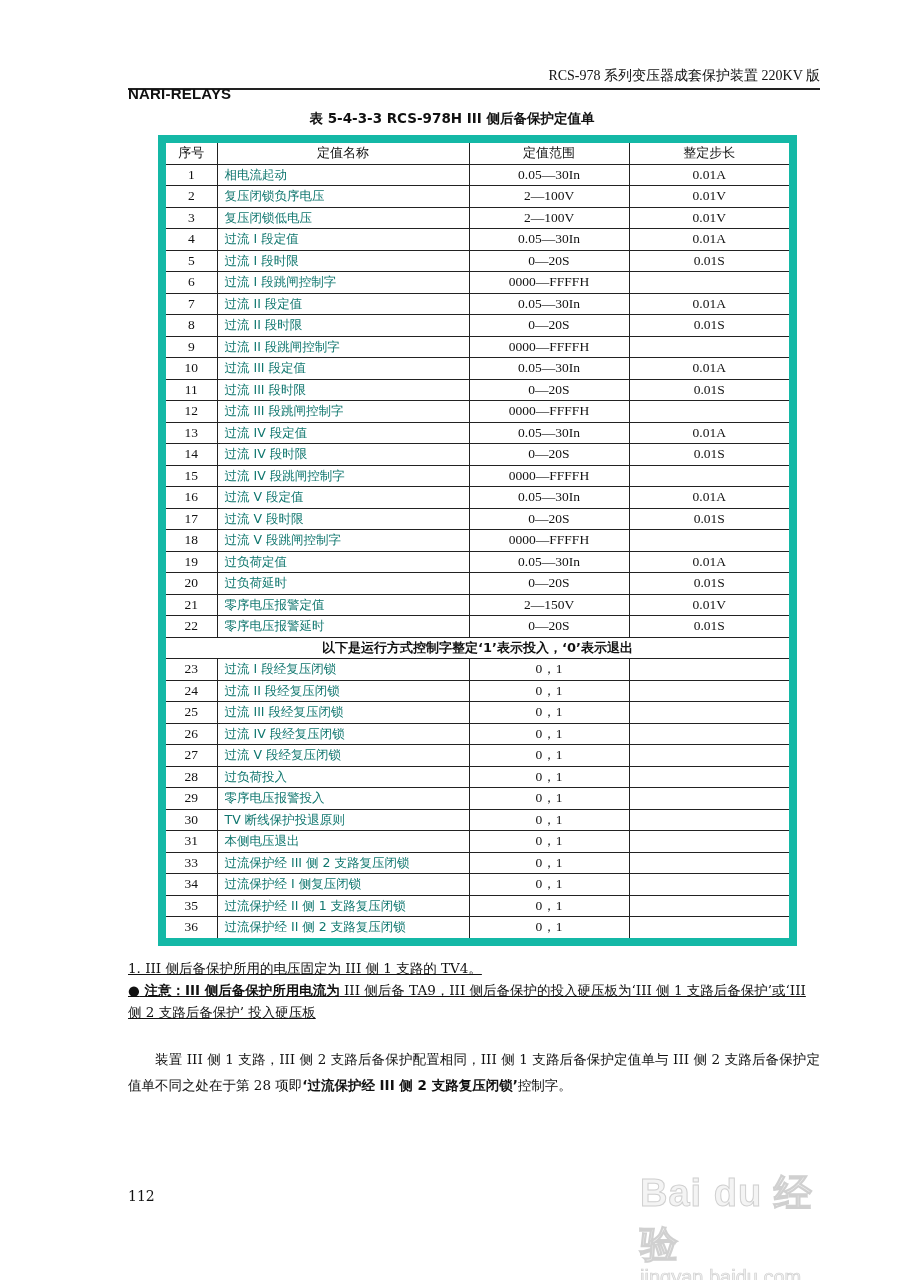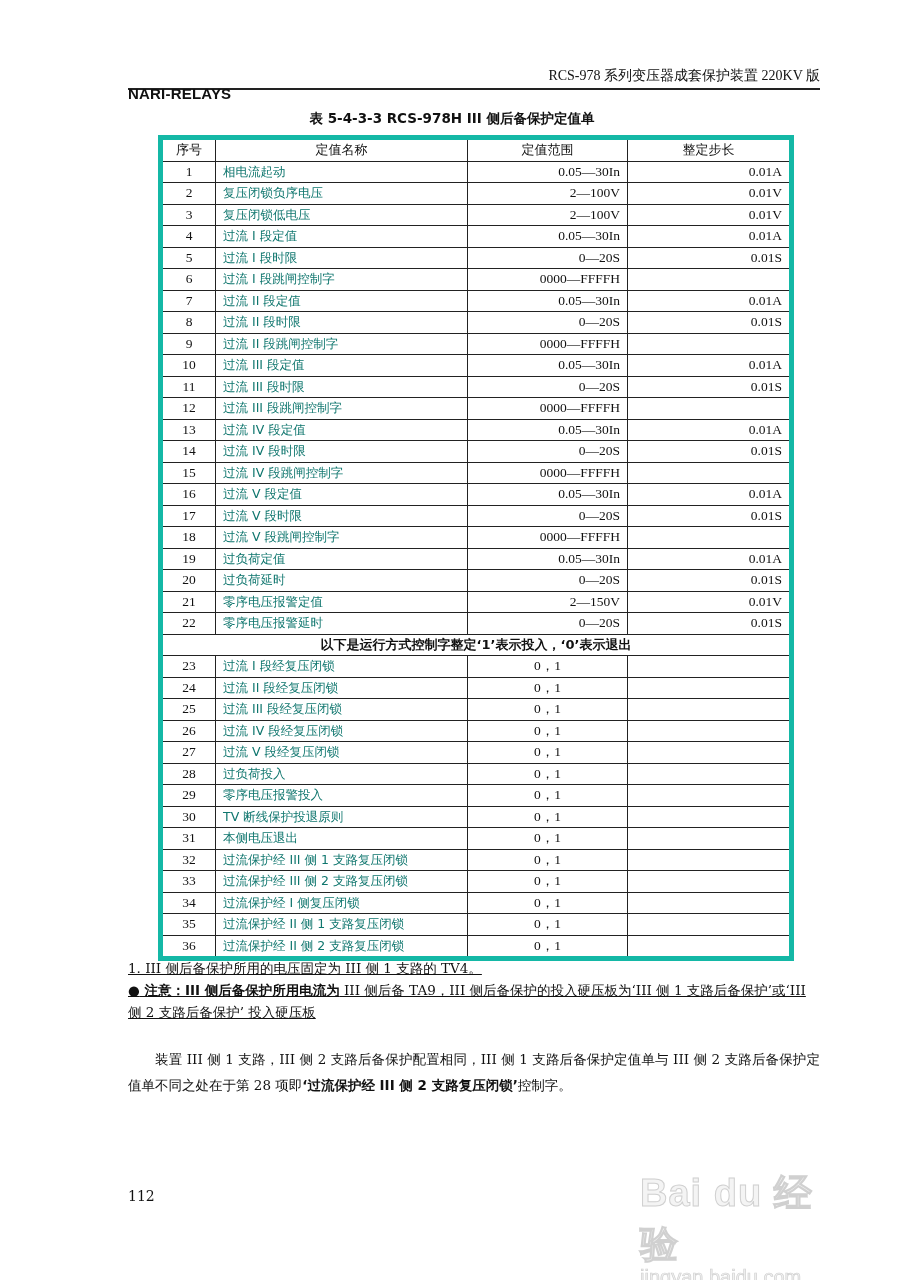--- a/index.html
+++ b/index.html
@@ -20,32 +20,32 @@
   .header .doc-title {
     position: absolute; right: 0; top: 1px;
     font-size: 14px; font-family: "Liberation Serif", serif;
   }
   .table-caption {
     position: absolute; left: 0; width: 904px; top: 110px; text-align: center;
     font-size: 13.5px; font-family: "DejaVu Sans", sans-serif; font-weight: bold;
   }
   table.settings {
     position: absolute; left: 158px; top: 135px; width: 631px;
-    border-collapse: collapse; border: 5px solid #14b8a6;
+    border-collapse: collapse; border: 8px solid #14b8a6;
     table-layout: fixed;
     font-size: 13.5px; font-family: "Liberation Serif", "DejaVu Serif", serif;
   }
   table.settings td, table.settings th {
     border: 1px solid #222; height: 20.5px; padding: 0 7px; line-height: 20px;
     white-space: nowrap; overflow: hidden;
   }
   table.settings th { font-weight: normal; text-align: center; font-family: "DejaVu Sans", sans-serif; font-size: 13px; }
   td.no { text-align: center; padding: 0; }
   td.name { font-family: "DejaVu Sans", sans-serif; font-size: 12.5px; color: #0f766e; }
-  td.range, td.step { text-align: right; }
+  td.range, td.step { text-align: center; }
   td.center { text-align: center; }
   td.note-row { text-align: center; font-family: "DejaVu Sans", sans-serif; font-size: 13px; font-weight: bold; }
   .notes {
     position: absolute; left: 128px; width: 692px; font-size: 13.5px; line-height: 22px;
     font-family: "DejaVu Serif", serif;
     text-decoration: underline;
   }
   .note1 { top: 957px; }
   .note2 { top: 979px; }
   .note2 .bold { font-family: "DejaVu Sans", sans-serif; font-weight: bold; }
@@ -275,26 +275,20 @@
         <td class="center">0，1</td>
         <td class="step"></td>
       </tr>
       <tr>
         <td class="no">31</td>
         <td class="name">本侧电压退出</td>
         <td class="center">0，1</td>
         <td class="step"></td>
       </tr>
       <tr>
-        <td class="no">32</td>
-        <td class="name">过流保护经 III 侧 1 支路复压闭锁</td>
-        <td class="center">0，1</td>
-        <td class="step"></td>
-      </tr>
-      <tr>
         <td class="no">33</td>
         <td class="name">过流保护经 III 侧 2 支路复压闭锁</td>
         <td class="center">0，1</td>
         <td class="step"></td>
       </tr>
       <tr>
         <td class="no">34</td>
         <td class="name">过流保护经 I 侧复压闭锁</td>
         <td class="center">0，1</td>
         <td class="step"></td>

